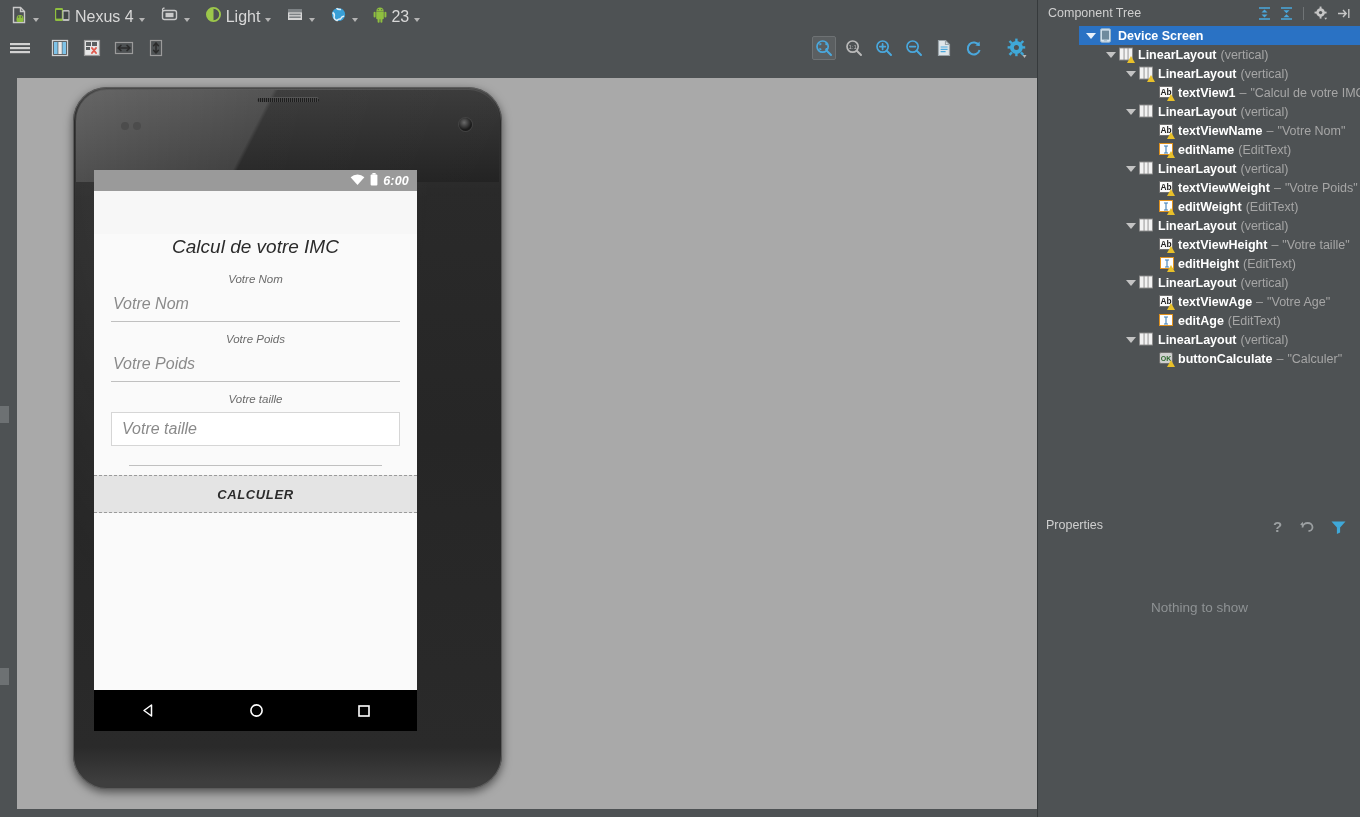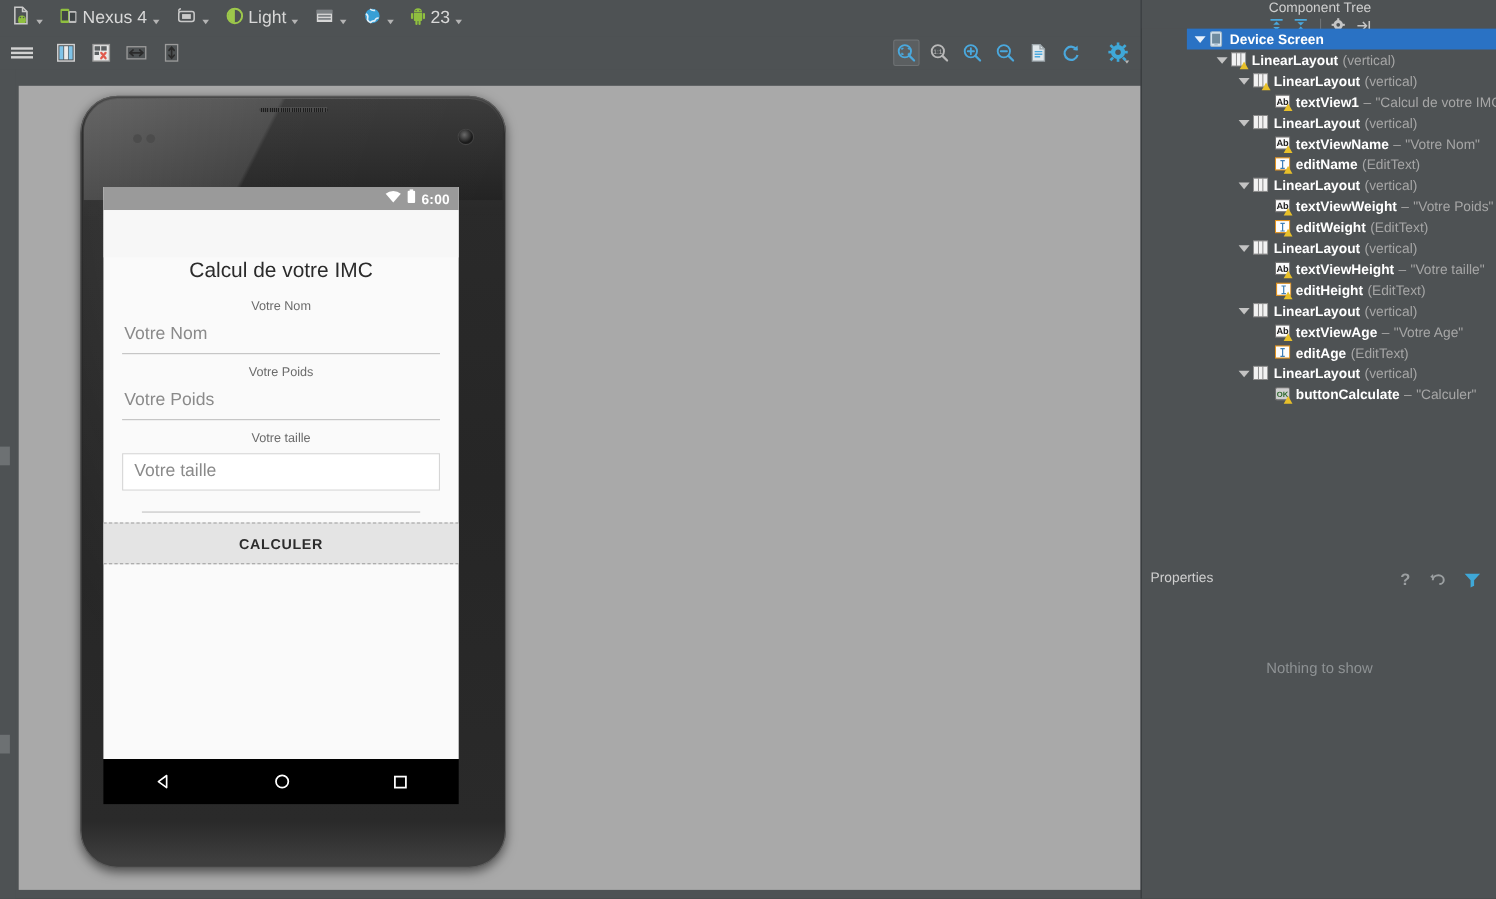--- a/index.html
+++ b/index.html
@@ -93,21 +93,21 @@
   #canvas {
     position: absolute; left: 17px; top: 78px;
     width: 1020px; height: 731px;
     background: #a9a9a9;
     overflow: hidden;
   }
 
   
   #phone {
     position: absolute; left: 56px; top: 9px;
-    width: 387px; height: 702px;
+    width: 429px; height: 702px; font-style: italic;
   }
   .phone-body {
     position: absolute; inset: 0;
     border-radius: 34px;
     background:
       linear-gradient(180deg,#4a4a4a 0%,#3a3a3a 2%,#2b2b2b 5%,#262626 50%,#2a2a2a 94%,#3e3e3e 99%);
     box-shadow: 0 3px 10px rgba(0,0,0,.55), inset 0 0 0 1px #5c5c5c;
   }
   .phone-body::after{
     content:""; position:absolute; inset:2px;
@@ -217,21 +217,20 @@
   #right-panel {
     position: absolute; left: 1037px; top: 0;
     width: 323px; height: 817px;
     background: #4e5254;
     border-left: 1px solid #363a3c;
   }
   .panel-header {
     height: 26px; display: flex; align-items: center;
     padding: 0 8px 0 10px;
     background: #4e5254;
-    flex-direction: column;
   }
   .panel-title {
     color: #cfcfcf; font-size: 12.5px; flex: 1;
   }
   .ph-icons { display: flex; align-items: center; gap: 4px; }
   .ph-icon { width: 18px; height: 18px; display: flex; align-items: center; justify-content: center; cursor: default;}
   .ph-divider { width: 1px; height: 13px; background: #707476; margin: 0 4px; }
 
   
   #tree { position: relative; padding-left: 41px; }

